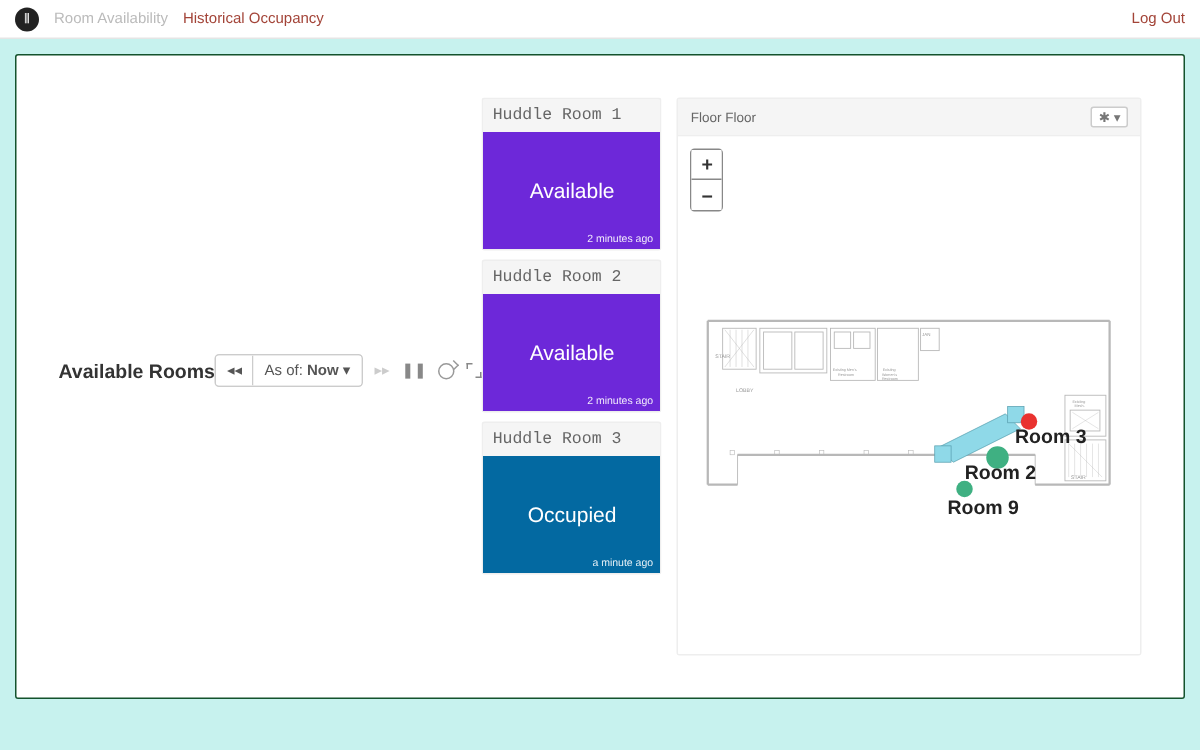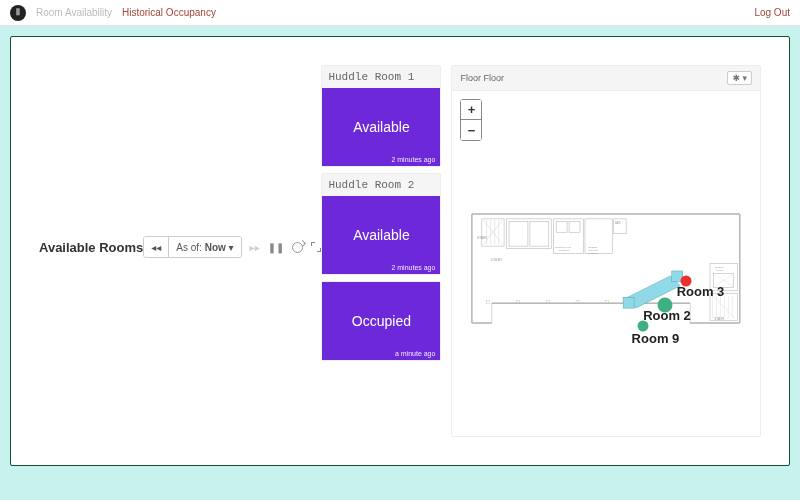--- a/index.html
+++ b/index.html
@@ -23,21 +23,21 @@
 .full-icn{display:inline-block;width:10px;height:10px;position:relative}
 .full-icn::before,.full-icn::after{content:"";position:absolute;width:3px;height:3px}
 .full-icn::before{border-top:1px solid #888;border-left:1px solid #888;top:0;left:0}
 .full-icn::after{border-bottom:1px solid #888;border-right:1px solid #888;bottom:0;right:0}
 .content{display:flex;gap:10px;flex:1;min-height:0}
 .rooms-col{width:120px;display:flex;flex-direction:column;gap:6px;overflow:hidden}
 .room-card{background:#f5f5f5;border:1px solid #eee;border-radius:2px}
 .room-head{font-family:"Courier New",monospace;font-size:11px;color:#666;padding:5px 6px}
 .room-body{height:78px;color:#fff;display:flex;flex-direction:column;justify-content:center;align-items:center;position:relative;font-size:14px;font-weight:300}
 .room-body.avail{background:#6d28d9}
-.room-body.occ{background:#6d28d9}
+.room-body.occ{background:#0369a1}
 .room-time{position:absolute;bottom:3px;right:5px;font-size:7px;opacity:.9}
 .map-col{flex:1;display:flex;flex-direction:column;border:1px solid #eee;border-radius:2px;overflow:hidden}
 .map-head{background:#f5f5f5;display:flex;justify-content:space-between;align-items:center;padding:5px 8px;font-family:"Courier New",monospace;font-size:9px;color:#666;border-bottom:1px solid #eee}
 .gear{border:1px solid #ccc;border-radius:2px;padding:1px 4px;font-size:9px;color:#777;cursor:pointer;background:#fff}
 .map-body{flex:1;position:relative;background:#fff}
 .zoom{position:absolute;top:8px;left:8px;border:1px solid #888;border-radius:3px;background:#fff;display:flex;flex-direction:column;z-index:10}
 .zoom button{width:20px;height:20px;border:none;background:#fff;font-size:13px;font-weight:bold;cursor:pointer;color:#333}
 .zoom button:first-child{border-bottom:1px solid #888}
 .floorplan{position:absolute;inset:0}
 .floorplan svg{width:100%;height:100%}
@@ -78,20 +78,21 @@
     <div class="rooms-col" id="rooms-col">
         <div class="room-card">
           <div class="room-head">Huddle Room 1</div>
           <div class="room-body avail">Available<span class="room-time">2 minutes ago</span></div>
         </div>
         <div class="room-card">
           <div class="room-head">Huddle Room 2</div>
           <div class="room-body avail">Available<span class="room-time">2 minutes ago</span></div>
         </div>
         <div class="room-card">
+          <div class="room-head">Huddle Room 3</div>
           <div class="room-body occ">Occupied<span class="room-time">a minute ago</span></div>
         </div>
       </div>
 
     <div class="map-col">
       <div class="map-head">
         <span>Floor Floor</span>
         <span class="gear">✱ ▾</span>
       </div>
       <div class="map-body">

